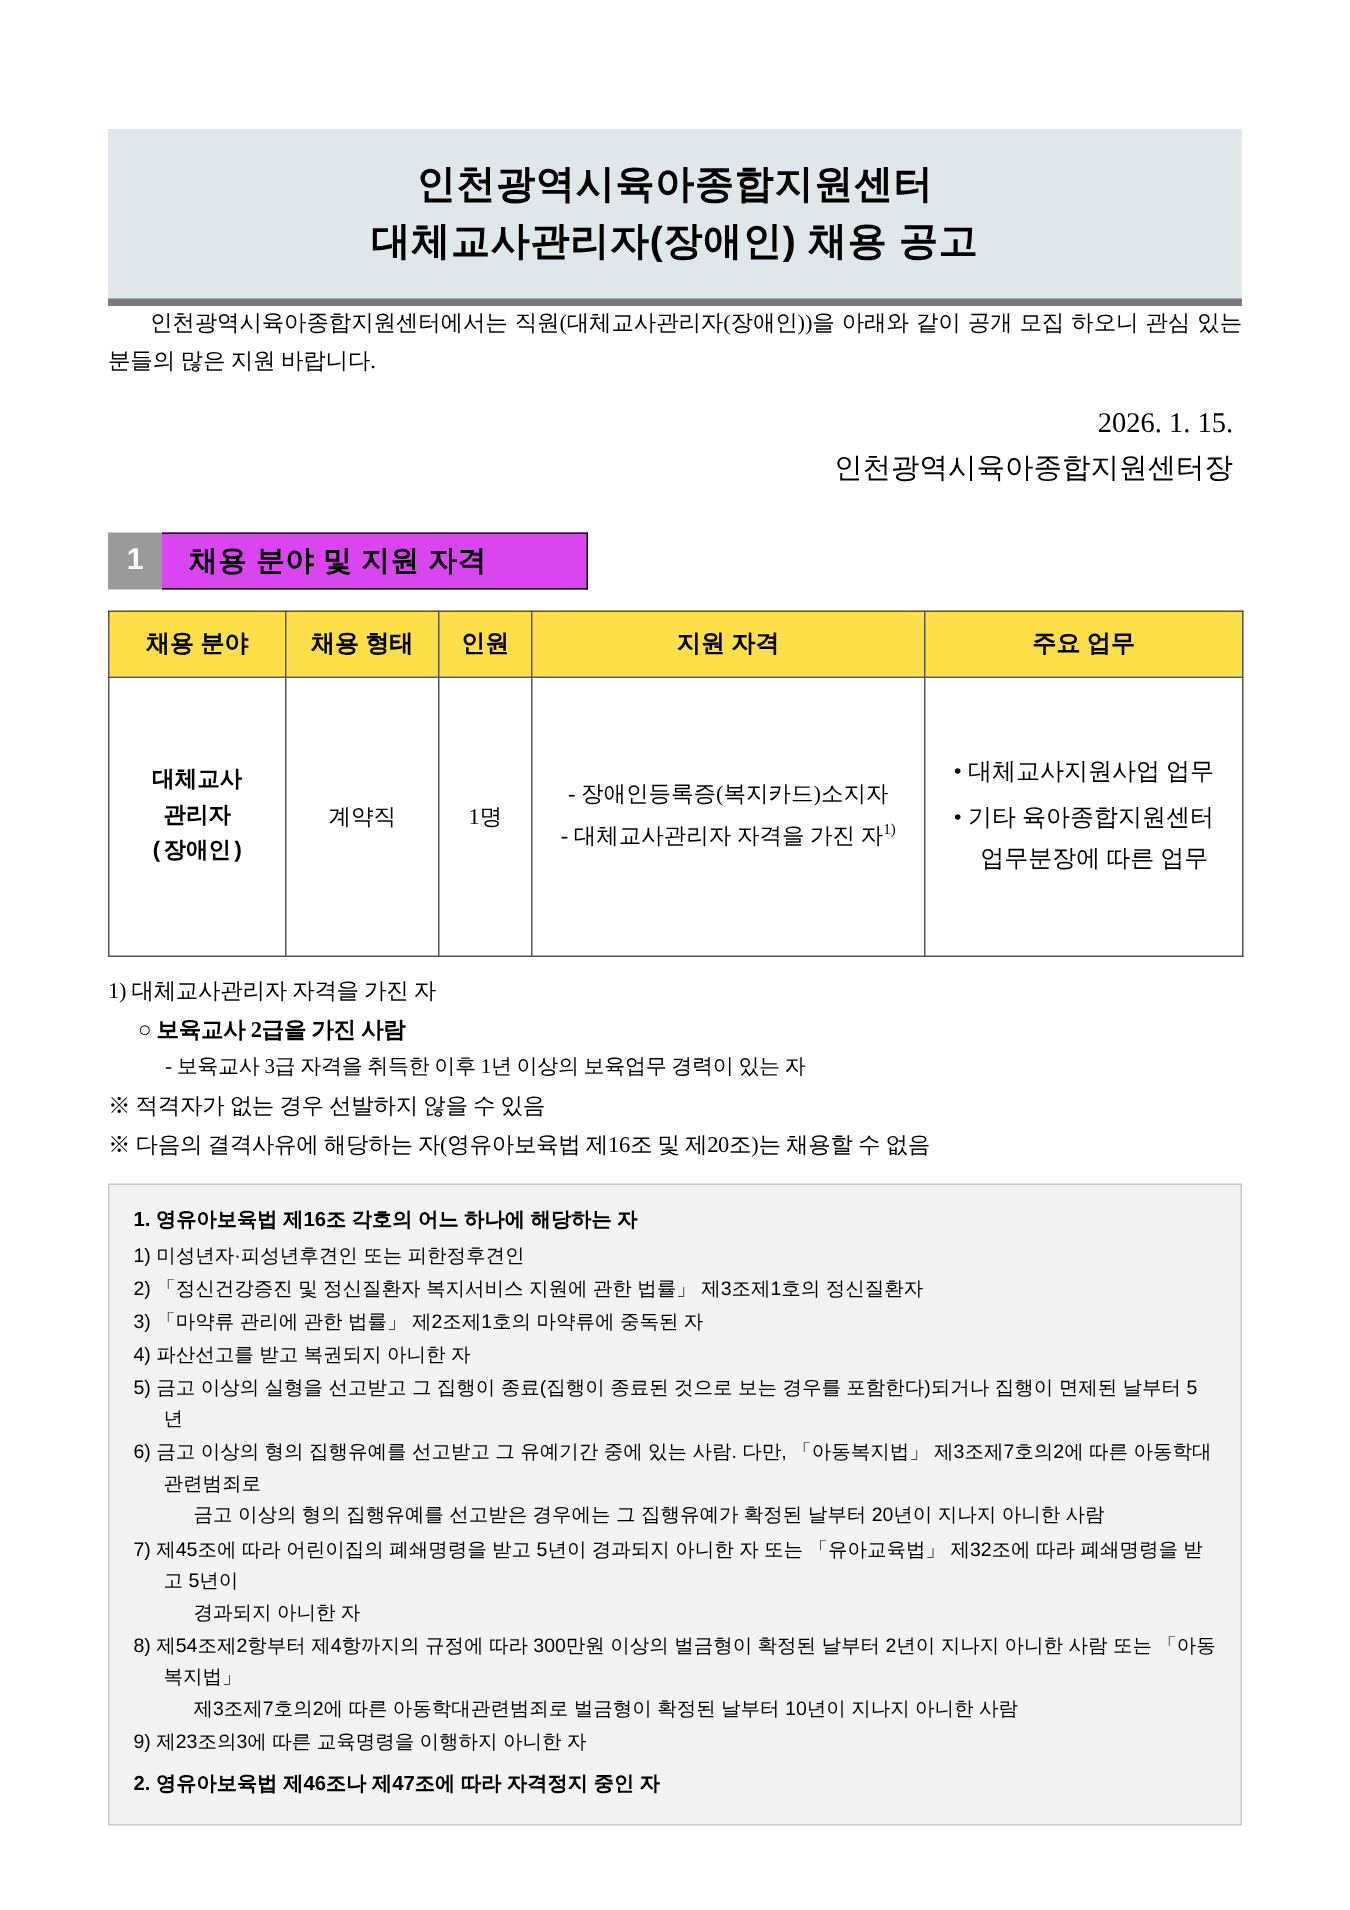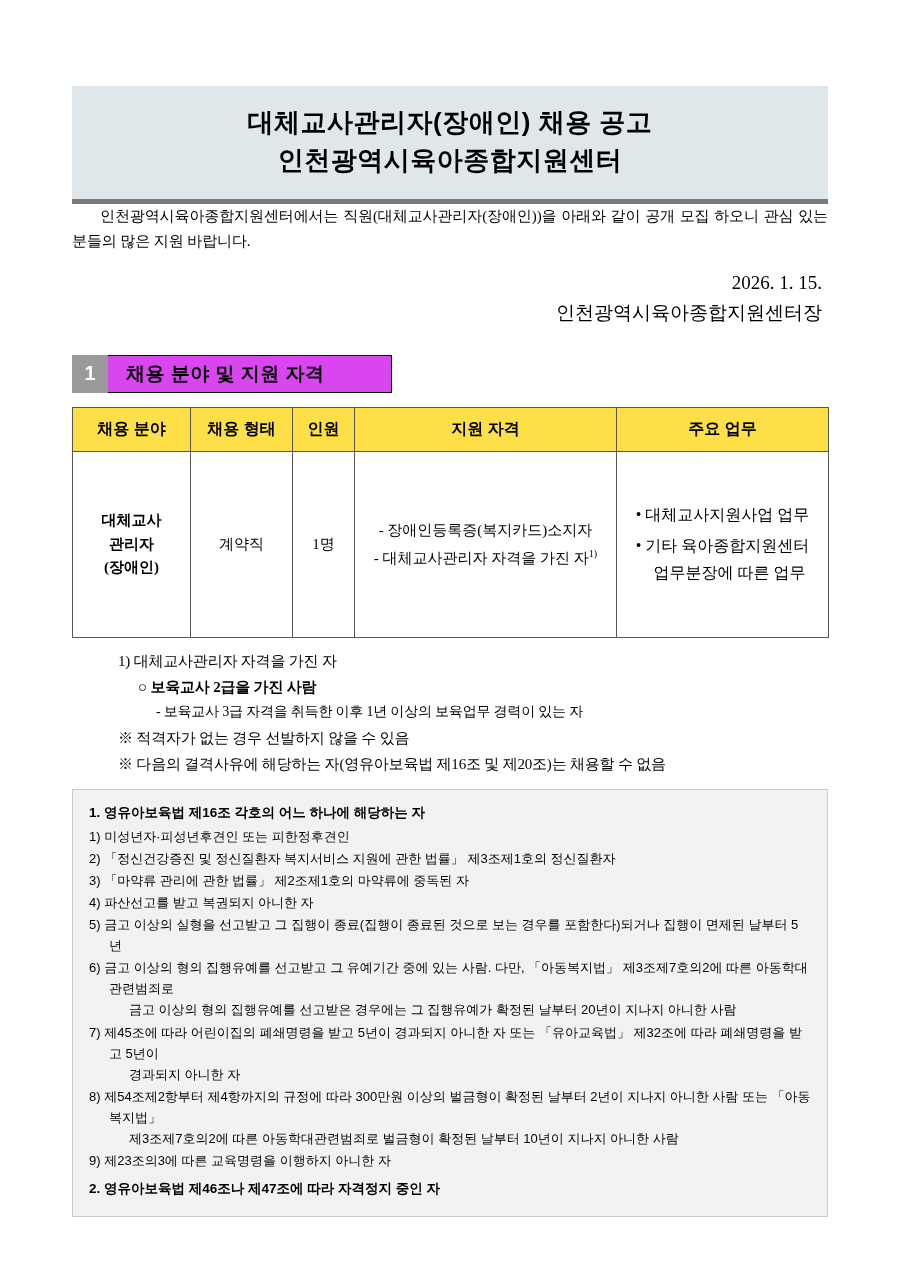--- a/index.html
+++ b/index.html
@@ -106,21 +106,21 @@
   }
   table.recruit td {
     border: 1px solid #555;
     font-size: 15px;
     padding: 10px 8px;
     vertical-align: middle;
     height: 165px;
   }
   td.c-field {
     text-align: center;
-    font-family: Liberation Serif, serif;
+    font-family: Liberation Mono, monospace;
     font-weight: bold;
     font-size: 16px;
     line-height: 1.55;
   }
   td.c-center {
     text-align: center;
     font-size: 16px;
   }
   td.c-list ul, td.c-duty ul {
     margin: 2px;
@@ -142,21 +142,20 @@
     margin-bottom: 3px;
   }
   sup.fn { font-size: 10px; vertical-align: super; }
 
   
   .notes { margin-top: 10px; }
   .note-line {
     font-size: 15px;
     line-height: 1.75;
     letter-spacing: -0.2px;
-    margin-left: 46px;
   }
   .note-line.bold {
     font-weight: bold;
   }
   .note-indent1 { padding-left: 20px; }
   .note-indent2 { padding-left: 38px; font-size: 14px; }
 
   
   .lawbox {
     margin-top: 12px;
@@ -184,22 +183,22 @@
     text-indent: 0;
   }
   .law-h.spaced { margin-top: 7px; }
 </style>
 </head>
 <body>
 
 <div class="page">
 
   <div class="title-banner">
+    <div class="line">인천광역시육아종합지원센터</div>
     <div class="line">대체교사관리자(장애인) 채용 공고</div>
-    <div class="line">인천광역시육아종합지원센터</div>
   </div>
 
   <div class="intro">인천광역시육아종합지원센터에서는 직원(대체교사관리자(장애인))을 아래와 같이 공개 모집 하오니 관심 있는 분들의 많은 지원 바랍니다.</div>
   <div class="sign-block">
     <div>2026. 1. 15.</div>
     <div>인천광역시육아종합지원센터장</div>
   </div>
 
   <div class="section-head">
     <div class="section-num">1</div>

